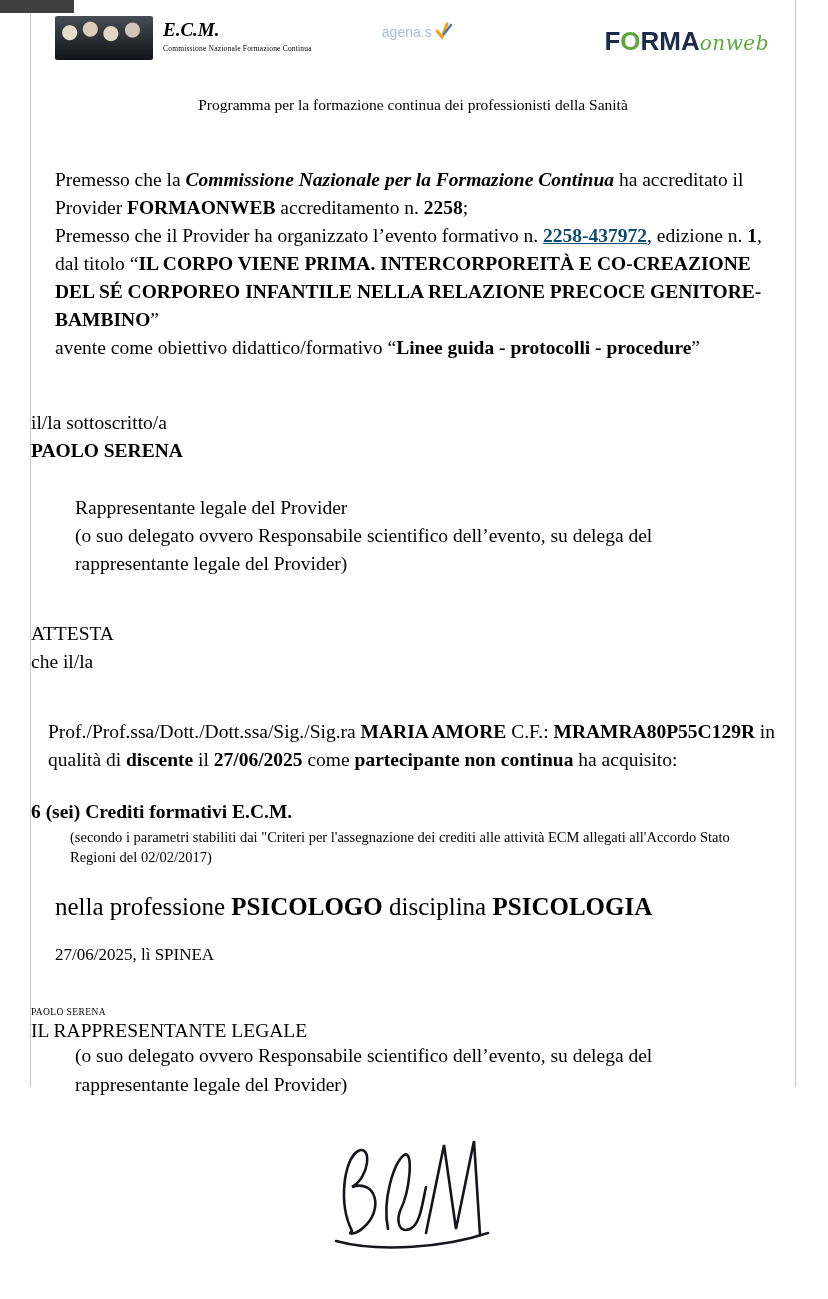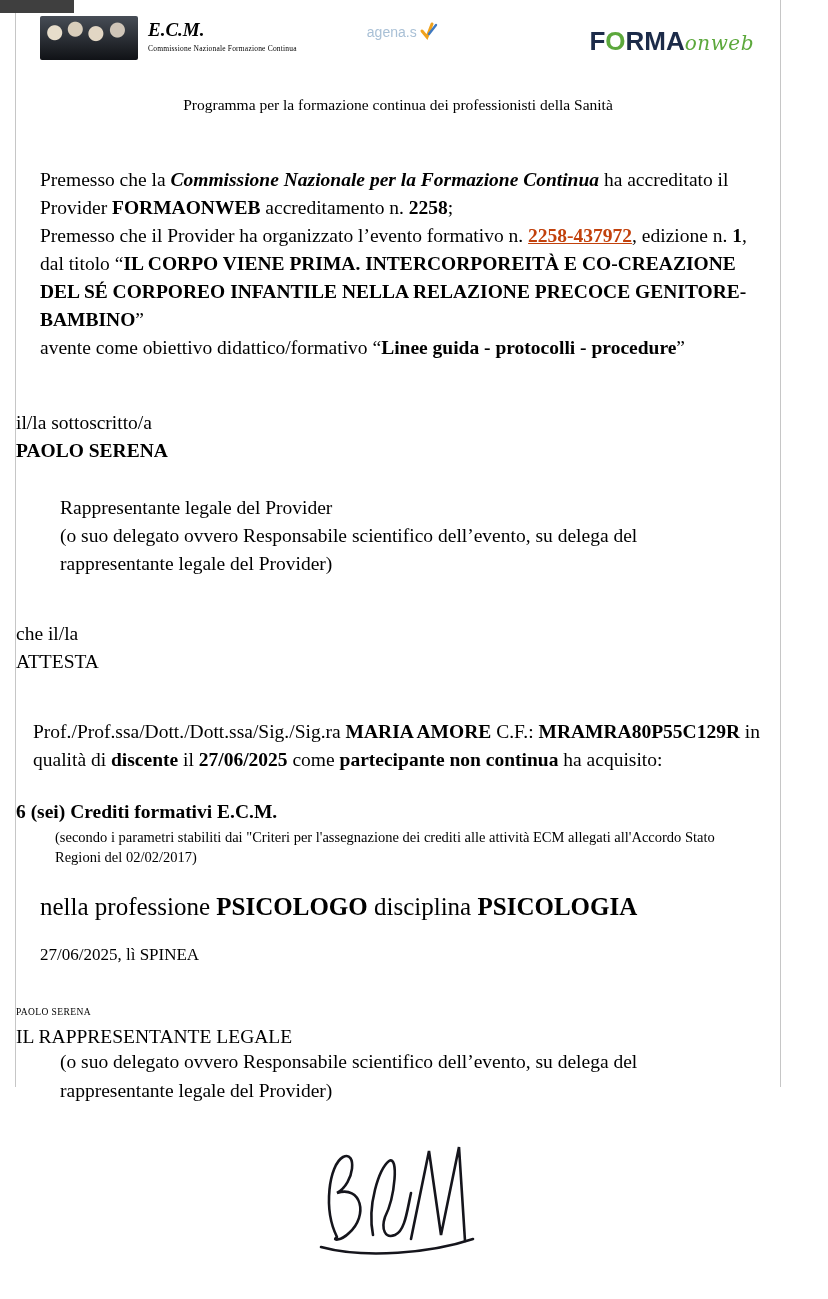--- a/index.html
+++ b/index.html
@@ -1,21 +1,21 @@
 <!DOCTYPE html>
 <html><head>
 <meta charset="utf-8">
 <style>
   html,body { margin:0; padding:0; background:#ffffff; }
   body { font-family:"Liberation Serif", serif; color:#000; }
 
   .viewport { position:relative; width:828px; height:1299px; background:#fff; overflow:hidden; }
 
   .page {
-    position:absolute; top:0; left:15px; width:766px; height:1087px;
+    position:absolute; top:0; left:30px; width:766px; height:1087px;
     border-left:1px solid #c6c6c6; border-right:1px solid #c6c6c6;
     box-sizing:border-box; background:#fff;
   }
 
   .corner-fragment {
     position:absolute; top:0; left:0; width:74px; height:13px;
     background:#3f3f3f; z-index:5;
   }
 
   
@@ -45,37 +45,37 @@
   .forma-onweb { color:#5ca83c; font-family:"DejaVu Serif", serif; font-style:italic;
                  font-weight:normal; font-size:20px; letter-spacing:0.5px; }
 
   
   .doc-title { text-align:center; font-weight:normal; font-size:15.5px; margin-top:36px; }
 
   .body-text { margin:52px 24px 0 24px; font-size:19.5px; line-height:1.44; }
   .body-text p { margin:0; }
   .b  { font-weight:bold; }
   .bi { font-weight:bold; font-style:italic; }
-  .link { color:#c2410c; font-weight:bold; text-decoration:underline; cursor:pointer; }
+  .link { color:#0c4a6e; font-weight:bold; text-decoration:underline; cursor:pointer; }
 
   .center { }
   .fs-body { font-size:19.5px; line-height:1.44; }
 
   .sottoscritto { margin-top:46px; }
   .rappresentante { margin-top:29px; max-width:676px; margin-left:auto; margin-right:auto; }
   .attesta { margin-top:42px; }
   .discente { margin-top:42px; max-width:730px; margin-left:auto; margin-right:auto; }
   .crediti { margin-top:24px; }
   .crediti-note { font-size:14.5px; line-height:1.35; max-width:686px; margin:2px auto 0; }
   .professione { margin:26px 24px 0 24px; font-size:25px; }
   .dateline { margin:24px 24px 0 24px; font-size:17px; }
 
   .firma { margin-top:42px; }
   .firma-name { font-size:9.5px; letter-spacing:0.4px; }
-  .firma-title { font-size:19.5px; margin-top:9px; }
+  .firma-title { font-size:19.5px; margin-top:3px; }
   .firma-note { font-size:19.5px; line-height:1.44; max-width:676px; margin:0 auto; }
 
   .signature-wrap { display:flex; justify-content:center; margin-top:30px; }
   .signature-wrap svg { display:block; }
 </style>
 </head>
 <body>
 
 <div class="viewport">
   <div class="corner-fragment"></div>
@@ -118,22 +118,22 @@
       <div>il/la sottoscritto/a</div>
       <div class="b">PAOLO SERENA</div>
     </div>
 
     <div class="center fs-body rappresentante">
       <div>Rappresentante legale del Provider</div>
       <div>(o suo delegato ovvero Responsabile scientifico dell’evento, su delega del rappresentante legale del Provider)</div>
     </div>
 
     <div class="center fs-body attesta">
+      <div>ATTESTA</div>
       <div>che il/la</div>
-      <div>ATTESTA</div>
     </div>
 
     <div class="center fs-body discente"><span>Prof./Prof.ssa/Dott./Dott.ssa/Sig./Sig.ra </span><span class="b">MARIA AMORE</span><span> C.F.: </span><span class="b">MRAMRA80P55C129R</span><span> in qualità di </span><span class="b">discente</span><span> il </span><span class="b">27/06/2025</span><span> come </span><span class="b">partecipante non continua</span><span> ha acquisito:</span></div>
 
     <div class="center crediti">
       <div class="b fs-body">6 (sei) Crediti formativi E.C.M.</div>
       <div class="crediti-note">(secondo i parametri stabiliti dai "Criteri per l'assegnazione dei crediti alle attività ECM allegati all'Accordo Stato Regioni del 02/02/2017)</div>
     </div>
 
     <div class="professione"><span>nella professione </span><span class="b">PSICOLOGO</span><span> disciplina </span><span class="b">PSICOLOGIA</span></div>

